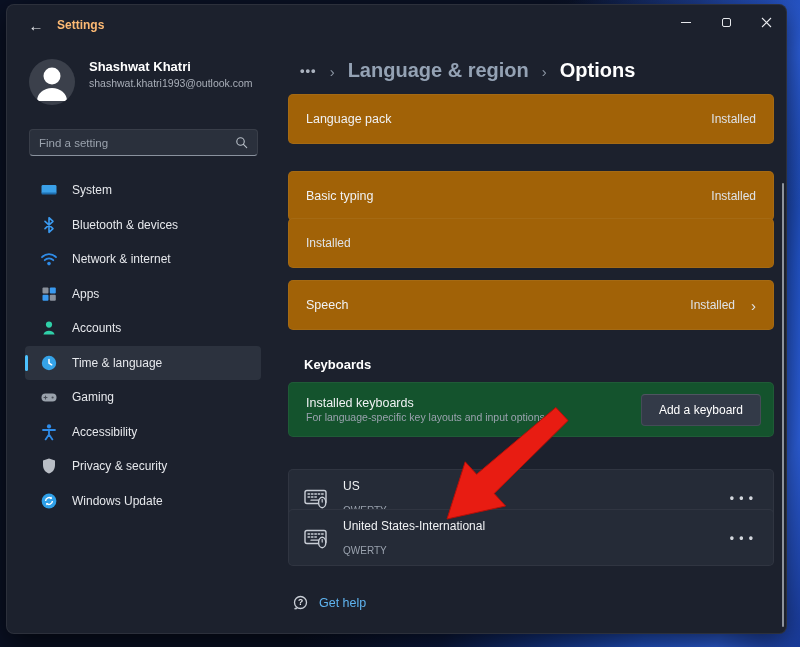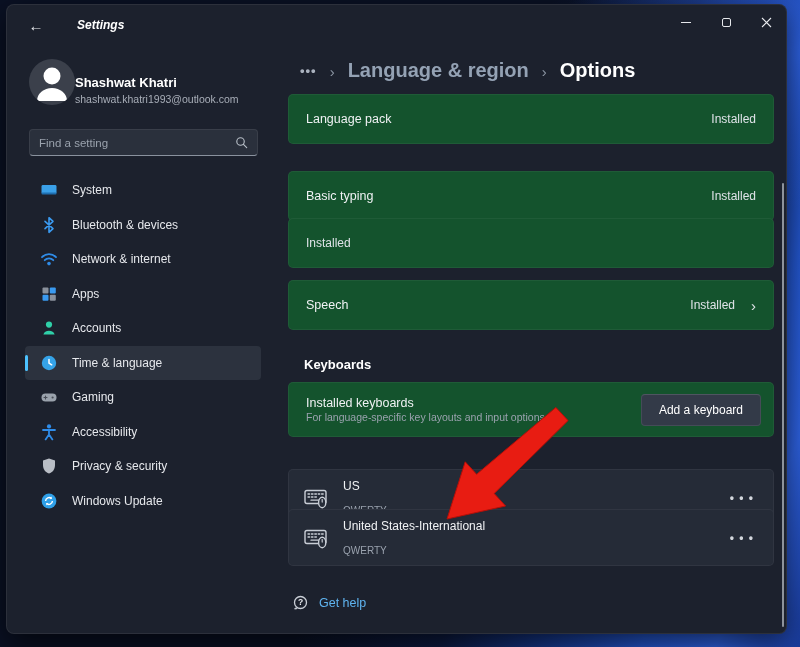--- a/index.html
+++ b/index.html
@@ -15,27 +15,27 @@
   .window {
     position:absolute; left:6px; top:4px; width:781px; height:630px;
     background:#1c212d; border-radius:8px; overflow:hidden;
     border:1px solid rgba(255,255,255,.07);
     box-shadow:0 10px 30px rgba(0,0,0,.65);
   }
   
   .titlebar { position:absolute; top:0; left:0; right:0; height:40px; }
   .back-btn { position:absolute; left:16px; top:8px; width:26px; height:24px;
     display:flex; align-items:center; justify-content:center; color:#e8eaee; font-size:15px; border-radius:4px; }
-  .app-title { position:absolute; left:70px; top:13px; font-size:12px; font-weight:bold; color:#ffffff;font-style:italic; }
+  .app-title { position:absolute; left:50px; top:13px; font-size:12px; font-weight:bold; color:#fdba74; }
   .caption-btns { position:absolute; right:0; top:0; display:flex; }
   .cap-btn { width:40px; height:34px; display:flex; align-items:center; justify-content:center; color:#e6e8ec; }
   .min-glyph { width:10px; height:1px; background:#e6e8ec; }
   .max-glyph { width:9px; height:9px; border:1px solid #e6e8ec; border-radius:2px; }
   
-  .profile { position:absolute; left:22px; top:54px; display:flex; align-items:flex-end; }
+  .profile { position:absolute; left:22px; top:54px; display:flex; align-items:flex-start; gap:14px; }
   .avatar { width:46px; height:46px; border-radius:50%; background:#3b404b; overflow:hidden; flex:none; }
   .profile-name { font-size:13px; font-weight:bold; color:#fff; }
   .profile-email { font-size:10.5px; color:#a8aeb8; margin-top:3px; }
   .search { position:absolute; left:22px; top:124px; width:229px; height:27px;
     background:#2a303c; border:1px solid rgba(255,255,255,.07); border-bottom:1px solid #8a929e;
     border-radius:4px; display:flex; align-items:center; padding:0 9px; }
   .search input { flex:1; background:transparent; border:none; outline:none; color:#cfd4da; font-size:11.5px; font-family:inherit; }
   .search input::placeholder { color:#9aa2ad; }
   .nav { position:absolute; left:18px; top:168px; width:236px; }
   .nav-item { height:34px; display:flex; align-items:center; gap:14px; padding-left:15px;
@@ -44,21 +44,21 @@
   .nav-item.selected::before { content:""; position:absolute; left:0; top:9px; width:3px; height:16px;
     border-radius:2px; background:var(--accent,#4cc2ff); }
   .nav-ico { width:18px; height:18px; flex:none; display:flex; }
   
   .crumbs { position:absolute; left:293px; top:54px; display:flex; align-items:center; gap:13px; }
   .crumb-more { color:#aab2be; font-size:13px; letter-spacing:1px; font-weight:bold; }
   .crumb-sep { color:#8a94a2; font-size:15px; padding-top:1px; }
   .crumb-parent { color:#94a2b4; font-size:20px; font-weight:600; }
   .crumb-current { color:#fff; font-size:20px; font-weight:700; }
   .row { position:absolute; left:281px; width:486px; height:50px;
-    background:#14532d; border:1px solid rgba(255,255,255,.05); border-radius:5px;
+    background:#a16207; border:1px solid rgba(255,255,255,.05); border-radius:5px;
     display:flex; align-items:center; padding:15px 17px; }
   .row-label { font-size:12.5px; color:#f0f2f4; flex:1; }
   .row-status { font-size:12px; color:#dfe3e8; }
   .row-chevron { color:#dfe3e8; margin-left:16px; font-size:15px; line-height:1; }
   .section-title { position:absolute; left:297px; top:352px; font-size:13px; font-weight:bold; color:#fff; }
   .kb-card { position:absolute; left:281px; top:377px; width:486px; height:55px;
     background:#14532d; border:1px solid rgba(255,255,255,.05); border-radius:5px;
     display:flex; align-items:center; padding:0 12px 0 17px;justify-content:space-between; }
   .kb-card-text { flex:1; }
   .kb-card-title { font-size:12.5px; color:#f0f2f4; }

